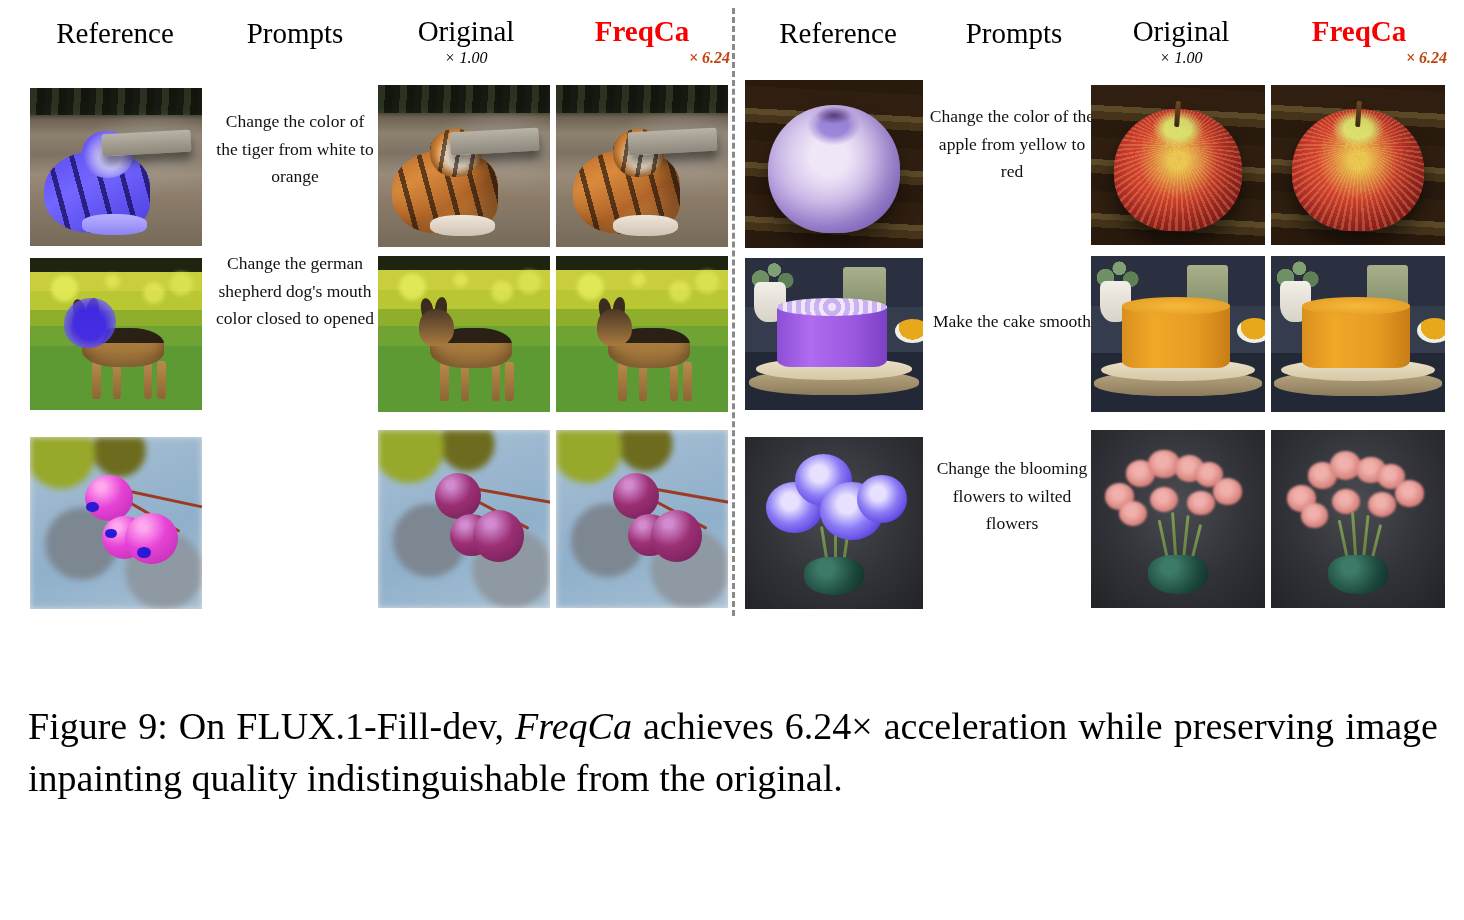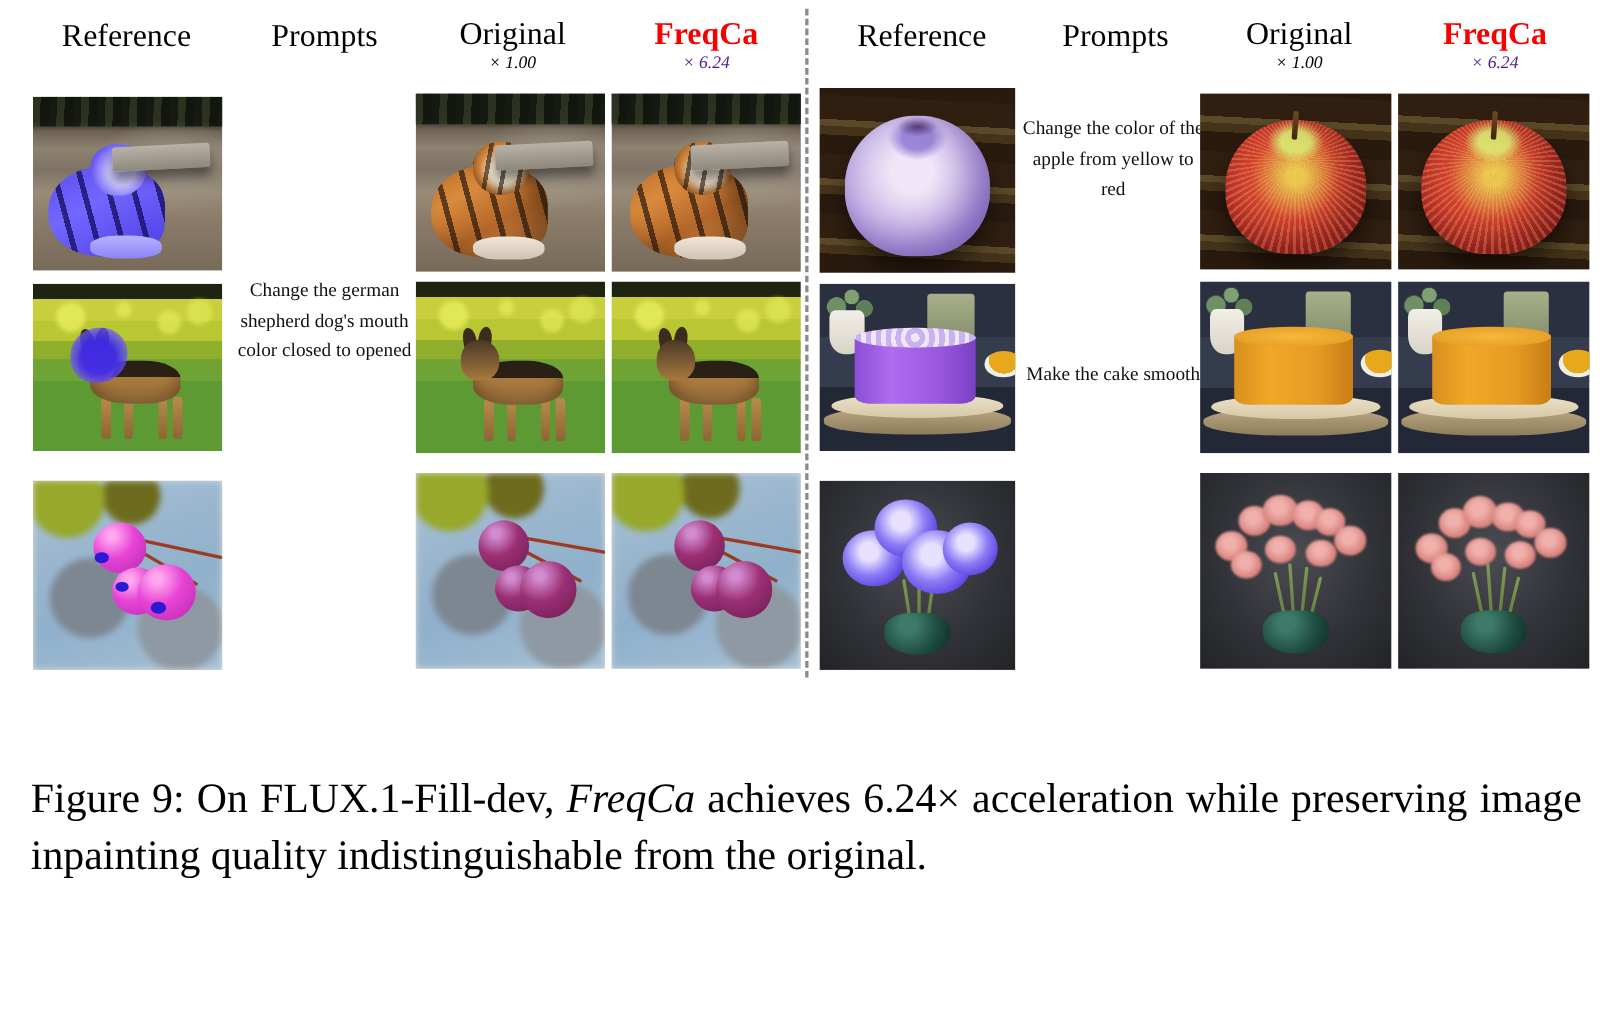--- a/index.html
+++ b/index.html
@@ -22,21 +22,21 @@
 
   
   .hdr{position:absolute;text-align:center;}
   .hdr .main{
     font-size:29px;color:#000;line-height:1.05;white-space:nowrap;
   }
   .hdr .main.accent{color:#f90000;font-weight:bold;}
   .hdr .sub{
     font-size:16px;font-style:italic;color:#000;margin-top:3px;white-space:nowrap;
   }
-  .hdr .sub.accent{color:#4c1d95;font-weight:normal;}
+  .hdr .sub.accent{color:#c2410c;font-weight:bold;text-align:right;}
 
   
   .prompt{
     position:absolute;text-align:center;font-size:17.5px;line-height:1.58;
     color:#111;
   }
 
   
   .imgbox{position:absolute;overflow:hidden;background:#ddd;}
   .imgbox .scene{position:absolute;left:0;top:0;width:100%;height:100%;}
@@ -289,20 +289,21 @@
       <div class="sub accent">× 6.24</div>
     </div>
 
     <div class="imgbox" style="left:30px;top:88px;width:172px;height:158px;">
       <div class="scene tiger-bg blue">
         <div class="tiger-body"></div>
           <div class="tiger-head"></div>
           <div class="tiger-paw"></div>
       </div>
     </div>
+    <div class="prompt" style="left:214px;top:108px;width:162px;">Change the color of the tiger from white to orange</div>
     <div class="imgbox" style="left:378px;top:85px;width:172px;height:162px;">
       <div class="scene tiger-bg orange">
         <div class="tiger-body"></div>
           <div class="tiger-head"></div>
           <div class="tiger-paw"></div>
       </div>
     </div>
     <div class="imgbox" style="left:556px;top:85px;width:172px;height:162px;">
       <div class="scene tiger-bg orange">
         <div class="tiger-body" style="left:10%;"></div>
@@ -427,21 +428,21 @@
         <div class="cake-plant"></div>
           <div class="cake-vase"></div>
           <div class="cake-cup"></div>
           <div class="cake-bowl"></div>
         <div class="cake-log"></div>
           <div class="cake-board"></div>
         <div class="cake-base"></div>
           <div class="cake-top"></div>
       </div>
     </div>
-    <div class="prompt" style="left:196px;top:326px;width:166px;">Make the cake smooth</div>
+    <div class="prompt" style="left:196px;top:308px;width:166px;">Make the cake smooth</div>
     <div class="imgbox" style="left:358px;top:256px;width:174px;height:156px;">
       <div class="scene cake-bg cake-orange">
         <div class="cake-plant"></div>
           <div class="cake-vase"></div>
           <div class="cake-cup"></div>
           <div class="cake-bowl"></div>
         <div class="cake-log"></div>
           <div class="cake-board"></div>
         <div class="cake-base"></div>
           <div class="cake-top"></div>
@@ -465,20 +466,21 @@
         <div class="flo-stem" style="left:46%;top:52%;height:26%;transform:rotate(-9deg);"></div>
         <div class="flo-stem" style="left:50%;top:50%;height:28%;"></div>
         <div class="flo-stem" style="left:54%;top:52%;height:26%;transform:rotate(8deg);"></div>
         <div class="flo-head blue" style="left:12%;top:26%;width:32%;height:30%;"></div>
         <div class="flo-head blue" style="left:28%;top:10%;width:32%;height:30%;"></div>
         <div class="flo-head blue" style="left:42%;top:26%;width:36%;height:34%;"></div>
         <div class="flo-head blue" style="left:63%;top:22%;width:28%;height:28%;"></div>
         <div class="flo-vase"></div>
       </div>
     </div>
+    <div class="prompt" style="left:196px;top:455px;width:166px;">Change the blooming flowers to wilted flowers</div>
     <div class="imgbox" style="left:358px;top:430px;width:174px;height:178px;">
       <div class="scene flo-bg">
         <div class="flo-stem" style="left:44%;top:50%;height:28%;transform:rotate(-12deg);"></div>
         <div class="flo-stem" style="left:48%;top:46%;height:32%;transform:rotate(-4deg);"></div>
         <div class="flo-stem" style="left:52%;top:48%;height:30%;transform:rotate(6deg);"></div>
         <div class="flo-stem" style="left:56%;top:52%;height:26%;transform:rotate(14deg);"></div>
         <div class="flo-head pink" style="left:8%;top:30%;width:17%;height:15%;"></div>
         <div class="flo-head pink" style="left:20%;top:17%;width:17%;height:15%;"></div>
         <div class="flo-head pink" style="left:33%;top:11%;width:18%;height:16%;"></div>
         <div class="flo-head pink" style="left:48%;top:14%;width:17%;height:15%;"></div>

